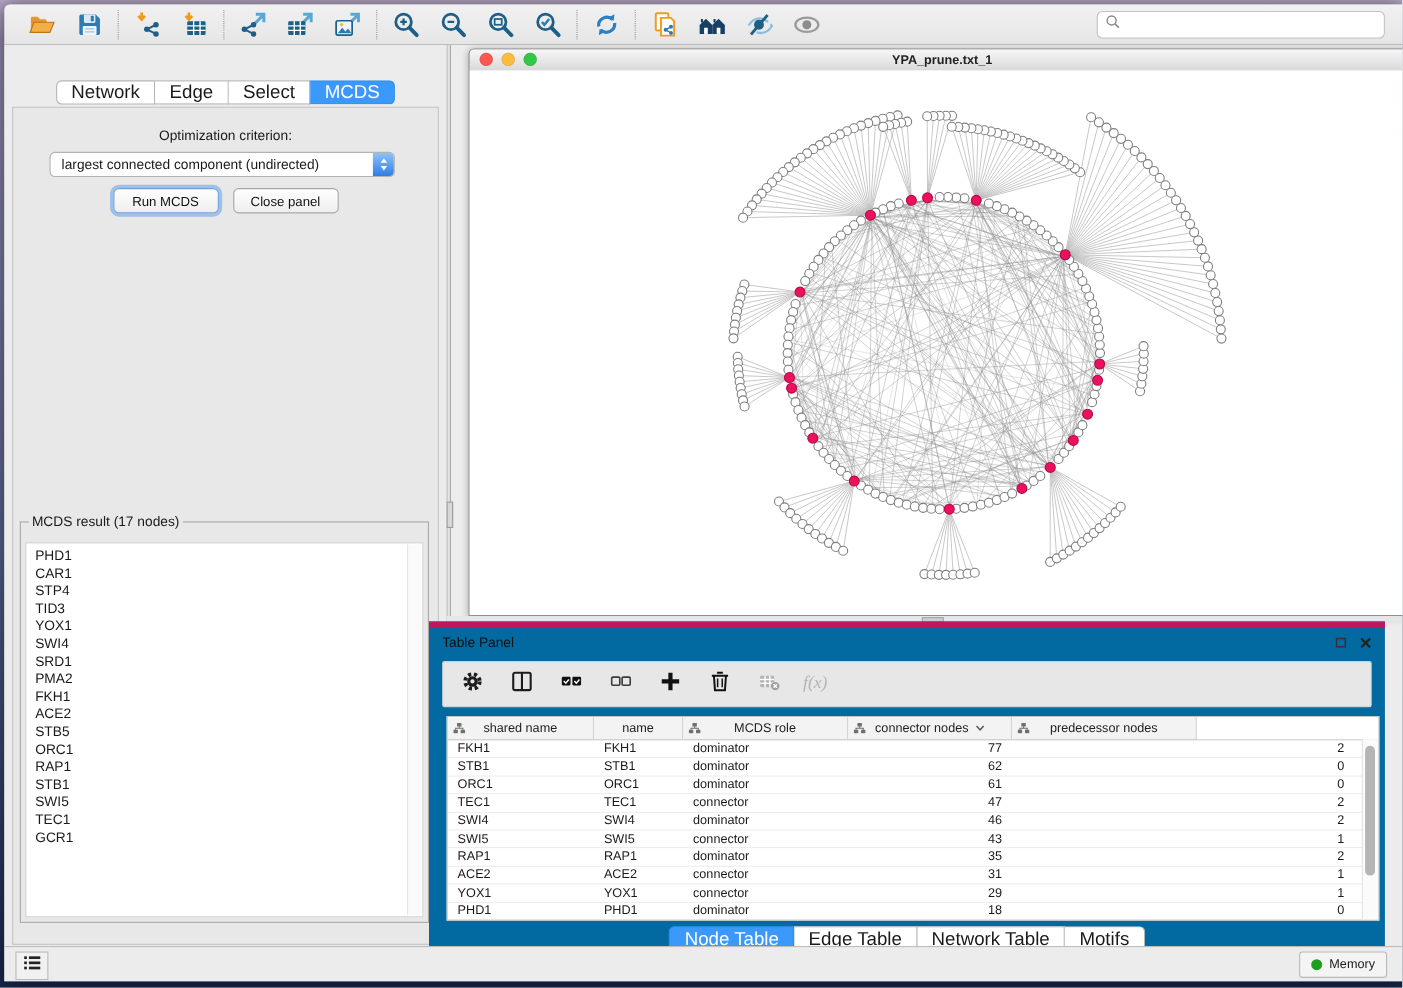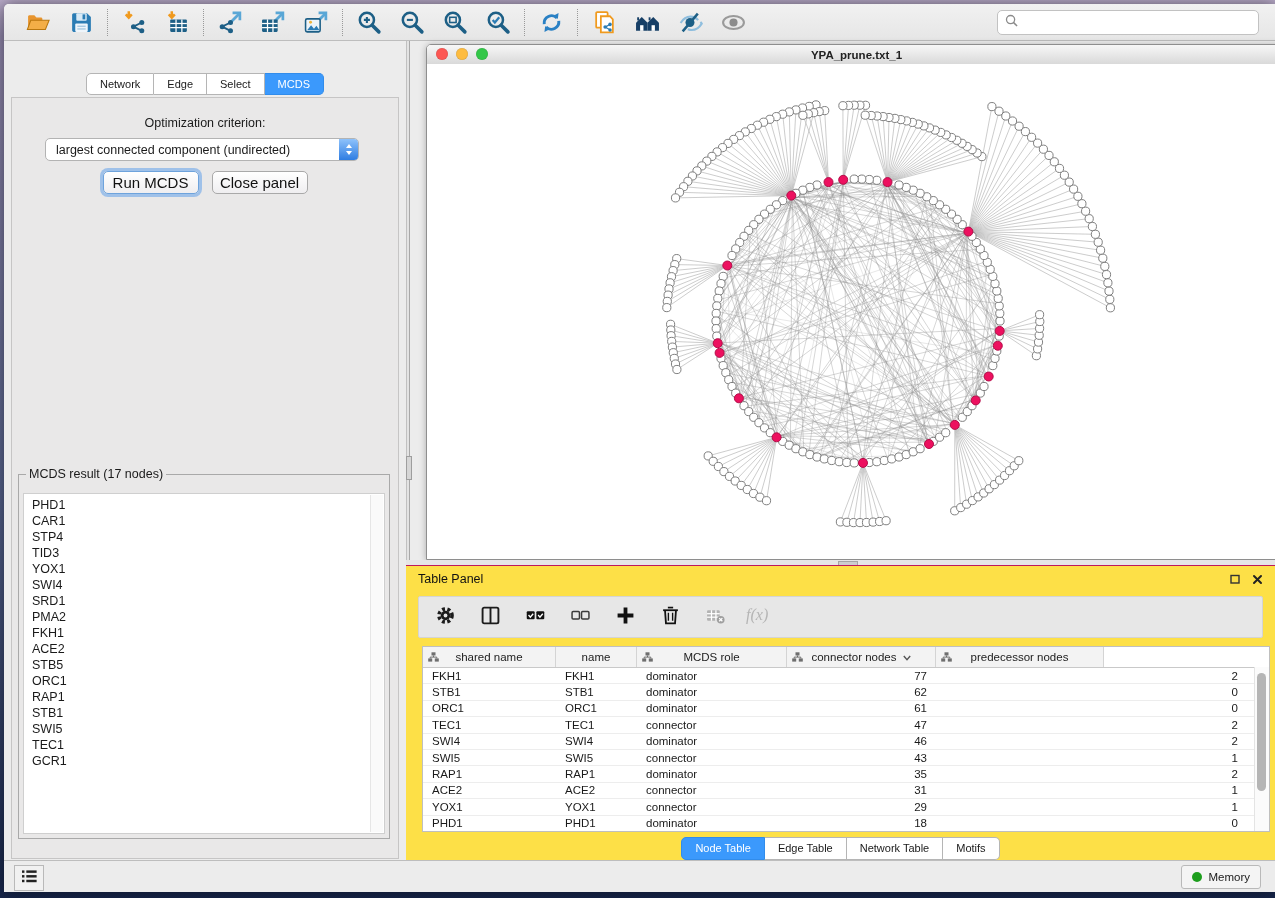--- a/index.html
+++ b/index.html
@@ -22,41 +22,41 @@
   .tb-search input{border:none;outline:none;flex:1;font-size:12px;background:transparent;font-family:inherit;}
 
   
   .panel-titlebar{height:26px;display:flex;align-items:center;padding:0 12px;font-size:12.5px;color:#111;}
   .panel-btns{margin-left:auto;display:flex;gap:10px;align-items:center;}
   .pbtn{width:12px;height:12px;display:flex;align-items:center;justify-content:center;}
 
   
   .seg{display:flex;}
   .seg-tab{height:20px;line-height:20px;padding:0 13px;background:#fff;border:1px solid #b5b5b5;
-    border-left:none;font-size:11px;white-space:nowrap;cursor:default;}
+    border-left:none;font-size:17px;white-space:nowrap;cursor:default;}
   .seg-tab:first-child{border-left:1px solid #b5b5b5;border-radius:5px 0 0 5px;}
   .seg-tab:last-child{border-radius:0 5px 5px 0;}
   .seg-tab.active{background:#3b99fc;border-color:#318ceb;color:#fff;}
 
   
   .control-panel{position:absolute;left:0;top:37px;width:402px;height:819px;background:#ececec;}
   .cp-tabs{position:absolute;left:0;top:32px;width:100%;display:flex;justify-content:center;}
   .cp-content{position:absolute;left:7px;top:56px;width:388px;height:762px;background:#e9e8e8;
     border:1px solid #c6c5c5;box-sizing:border-box;}
   .opt-label{margin-top:18px;text-align:center;font-size:12.5px;}
   .dropdown{position:absolute;left:33px;top:40px;width:314px;height:23px;background:#fff;
     border:1px solid #b3b3b3;border-radius:5px;display:flex;align-items:center;box-sizing:border-box;}
   .dd-text{flex:1;padding-left:10px;font-size:12.5px;white-space:nowrap;overflow:hidden;}
   .dd-stepper{width:19px;align-self:stretch;background:linear-gradient(#8ec2fb,#2f7de2);
     border-radius:0 4px 4px 0;display:flex;flex-direction:column;align-items:center;justify-content:center;gap:3px;}
   .tri-up{width:0;height:0;border:3.4px solid transparent;border-bottom:4.4px solid #fff;border-top:none;}
   .tri-dn{width:0;height:0;border:3.4px solid transparent;border-top:4.4px solid #fff;border-bottom:none;}
   .btn-row{position:absolute;top:73px;left:0;width:100%;display:flex;justify-content:center;gap:13px;}
   .mac-btn{min-width:96px;height:23px;background:linear-gradient(#ffffff,#efeef0);
-    border:1px solid #a9a9a9;border-radius:5px;font-size:15px;font-family:inherit;color:#111;}
+    border:1px solid #a9a9a9;border-radius:5px;font-size:12px;font-family:inherit;color:#111;}
   .mac-btn.focused{box-shadow:0 0 0 3px rgba(98,160,234,.55);border-color:#6ea3dc;}
   .result-box{position:absolute;left:6px;top:369px;width:372px;height:372px;margin:0;
     border:1px solid #a9a9a9;padding:2px;box-sizing:border-box;}
   .result-box legend{font-size:12.5px;padding:0 3px;margin-left:5px;}
   .result-inner{position:absolute;left:4px;right:4px;top:12px;bottom:4px;background:#fff;
     border:1px solid #cfcfcf;overflow:hidden;}
   .result-item{font-size:12.5px;line-height:16px;padding-left:8px;}
   .result-scroll{position:absolute;right:1px;top:1px;bottom:1px;width:12px;background:#fafafa;border-left:1px solid #e6e6e6;}
 
   
@@ -71,21 +71,21 @@
     border:1px solid #8e8e8e;border-radius:5px 5px 0 0;box-shadow:0 1px 7px rgba(0,0,0,.28);box-sizing:border-box;margin-left:16px;}
   .net-titlebar{height:19px;background:linear-gradient(#f7f7f7,#d9d9d9);border-bottom:1px solid #a7a7a7;
     border-radius:4px 4px 0 0;position:relative;display:flex;align-items:center;justify-content:center;
     font-size:11.5px;font-weight:bold;color:#222;}
   .traffic{position:absolute;left:9px;top:3px;display:flex;gap:8px;}
   .tl{width:12px;height:12px;border-radius:50%;box-shadow:inset 0 0 1px rgba(0,0,0,.35);}
   .net-canvas{position:absolute;left:0;top:19px;width:859px;height:495px;background:#fff;overflow:hidden;}
   .net-canvas svg{display:block;}
 
   
-  .table-panel{position:absolute;left:402px;top:561px;width:869px;height:295px;background:#fde047;border-top:1px solid #be185d;}
+  .table-panel{position:absolute;left:386px;top:561px;width:869px;height:295px;background:#0369a1;border-top:6px solid #be185d;}
   .tp-toolbar{position:absolute;left:12px;top:30px;width:845px;height:42px;box-sizing:border-box;
     background:#e7e7e7;border:1px solid #d4d4d4;border-radius:2px;display:flex;align-items:center;gap:23px;padding:0 15px;}
   .tp-btn{display:flex;align-items:center;justify-content:center;width:22px;height:22px;}
   .table-wrap{position:absolute;left:16px;top:80px;width:848px;height:186px;background:#fff;
     border:1px solid #bfbfbf;box-sizing:border-box;overflow:hidden;}
   .tbl-head{display:flex;height:20px;background:#f3f3f3;border-bottom:1px solid #c9c9c9;}
   .th{position:relative;display:flex;align-items:center;justify-content:center;gap:4px;
     border-right:1px solid #d4d4d4;font-size:11.5px;color:#222;box-sizing:border-box;}
   .th .tree{position:absolute;left:5px;top:5px;}
   .th-fill{flex:1;background:#fff;}

